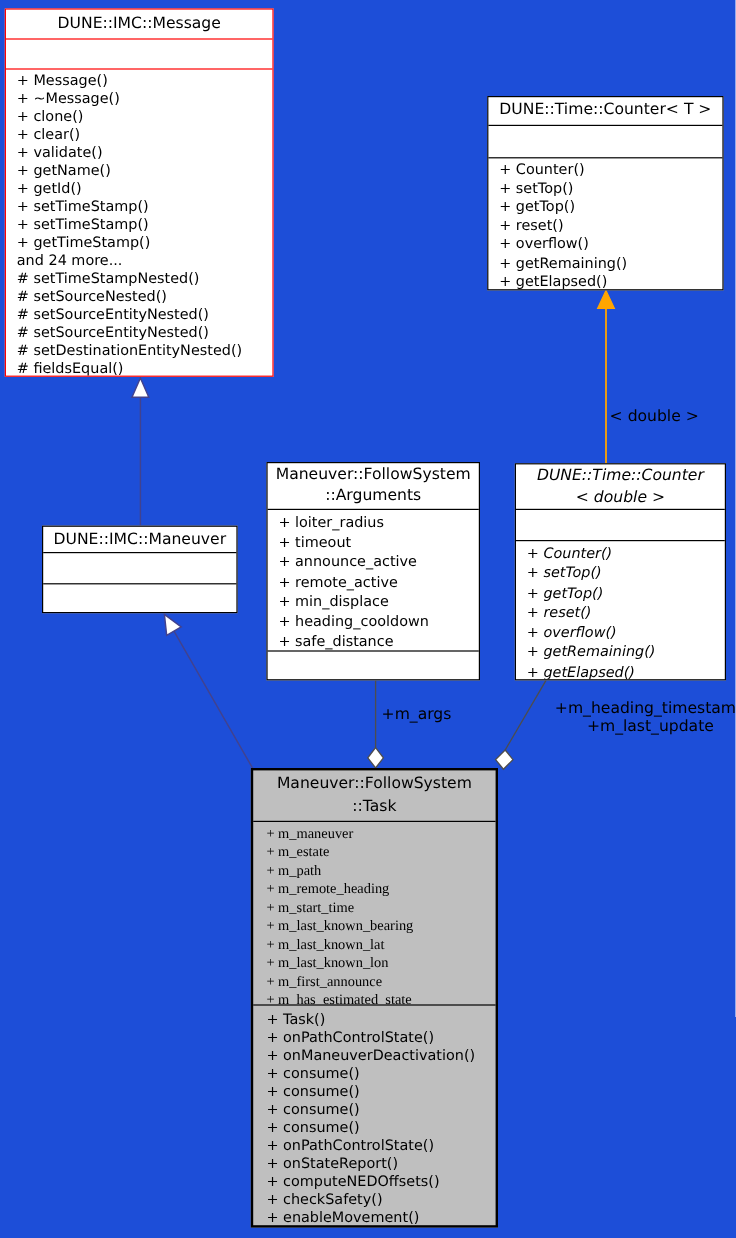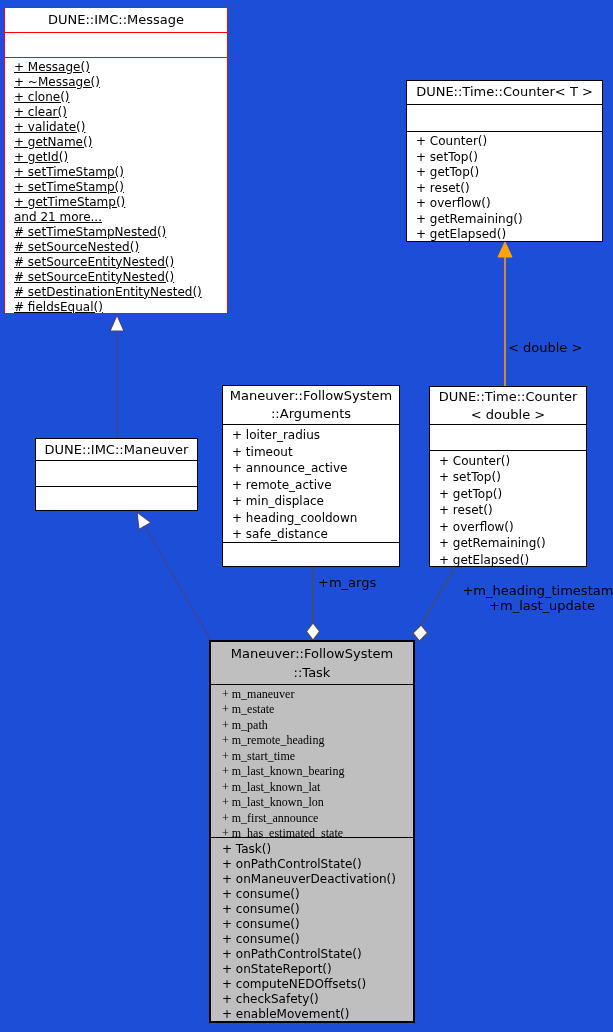--- a/index.html
+++ b/index.html
@@ -59,60 +59,60 @@
     white-space: nowrap;
   }
   .fill { flex: 1 1 auto; }
 
   
   #box-message { left: 4px; top: 7px; width: 224px; height: 307px;
                  border-color: var(--message-border, #ff0000); border-width: 1.5px; }
   #box-message .comp { border-color: var(--message-border, #ff0000); }
   #box-message .title { height: 24px; }
   #box-message .c-empty { height: 25px; }
-  #box-message .c-members { padding: 2px 3px 0 9px; text-decoration: underline; }
+  #box-message .c-members { padding: 2px 3px 0 9px; }
   #box-message .member { line-height: 15px; }
 
   #box-counter-t { left: 406px; top: 80px; width: 197px; height: 162px; }
   #box-counter-t .title { height: 23px; }
   #box-counter-t .c-empty { height: 28px; }
   #box-counter-t .c-members { padding: 2px 3px 0 9px; }
   #box-counter-t .member { line-height: 15.5px; }
 
   #box-maneuver { left: 35px; top: 438px; width: 163px; height: 73px; }
   #box-maneuver .title { height: 21px; }
   #box-maneuver .c-empty1 { height: 26px; }
 
   #box-arguments { left: 222px; top: 385px; width: 178px; height: 182px; }
   #box-arguments .title { height: 38px; }
   #box-arguments .c-members { height: 118px; padding: 2px 3px 0 9px; }
   #box-arguments .member { line-height: 16.5px; }
 
-  #box-counter-double { left: 429px; top: 386px; width: 158px; height: 181px; }
+  #box-counter-double { left: 429px; top: 386px; width: 176px; height: 181px; font-style: italic; }
   #box-counter-double .title { height: 38px; }
   #box-counter-double .c-empty { height: 26px; }
   #box-counter-double .c-members { padding: 2px 3px 0 9px; }
   #box-counter-double .member { line-height: 16.5px; }
 
   #box-task { left: 209px; top: 640px; width: 206px; height: 383px;
               background: var(--task-fill, #bfbfbf); border-width: 2px; }
   #box-task .title { height: 42px; line-height: 19px; }
   #box-task .c-attrs { height: 155px; padding: 2px 3px 0 11px; }
   #box-task .c-attrs .member { line-height: 15.5px; font-family: Liberation Serif, serif; }
   #box-task .c-methods { padding: 4px 3px 0 11px; }
   #box-task .c-methods .member { line-height: 15px; }
 
   
   .edge-label {
     position: absolute;
     font-size: 13px;
     white-space: nowrap;
     z-index: 2;
   }
-  #label-m-args  { left: 318px; top: 575px; }
+  #label-m-args  { left: 318px; top: 588px; }
   #label-heading { left: 458px; top: 583px; width: 168px; text-align: center;
                    line-height: 15px; white-space: normal; }
   #label-double  { left: 508px; top: 340px; }
 </style>
 </head>
 <body>
 
 <div id="canvas">
 
   <svg id="edges" viewBox="0 0 613 1032" xmlns="http://www.w3.org/2000/svg">
@@ -142,21 +142,21 @@
         <div class="member">+ Message()</div>
         <div class="member">+ ~Message()</div>
         <div class="member">+ clone()</div>
         <div class="member">+ clear()</div>
         <div class="member">+ validate()</div>
         <div class="member">+ getName()</div>
         <div class="member">+ getId()</div>
         <div class="member">+ setTimeStamp()</div>
         <div class="member">+ setTimeStamp()</div>
         <div class="member">+ getTimeStamp()</div>
-        <div class="member">and 21 more...</div>
+        <div class="member">and 24 more...</div>
         <div class="member"># setTimeStampNested()</div>
         <div class="member"># setSourceNested()</div>
         <div class="member"># setSourceEntityNested()</div>
         <div class="member"># setSourceEntityNested()</div>
         <div class="member"># setDestinationEntityNested()</div>
         <div class="member"># fieldsEqual()</div>
       </div>
   </div>
 
   <div class="uml-box" id="box-counter-t">

